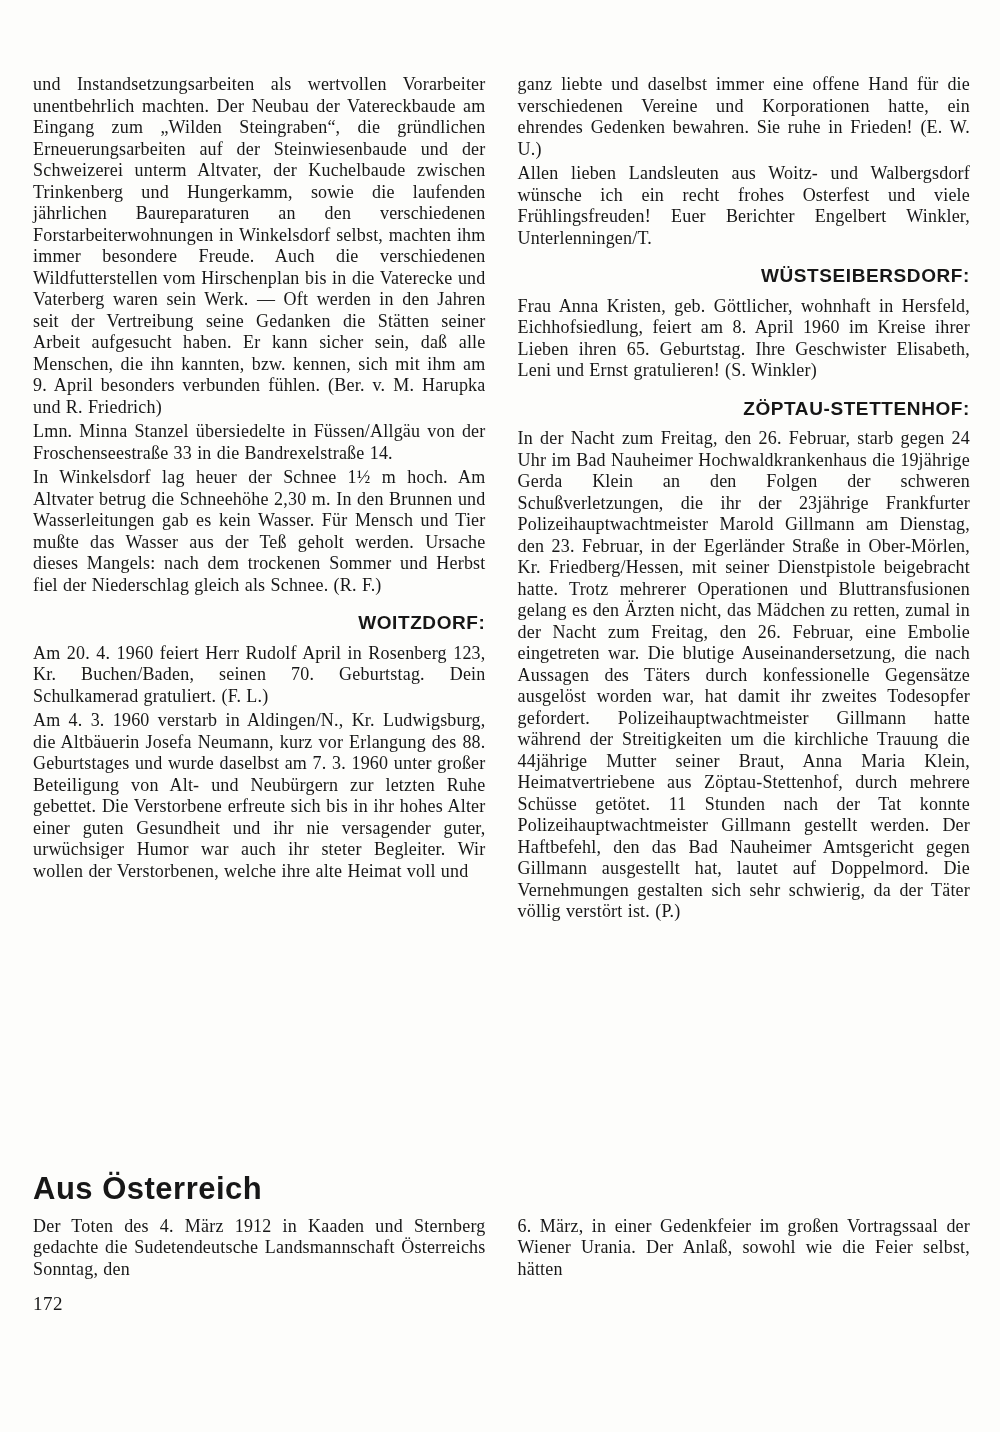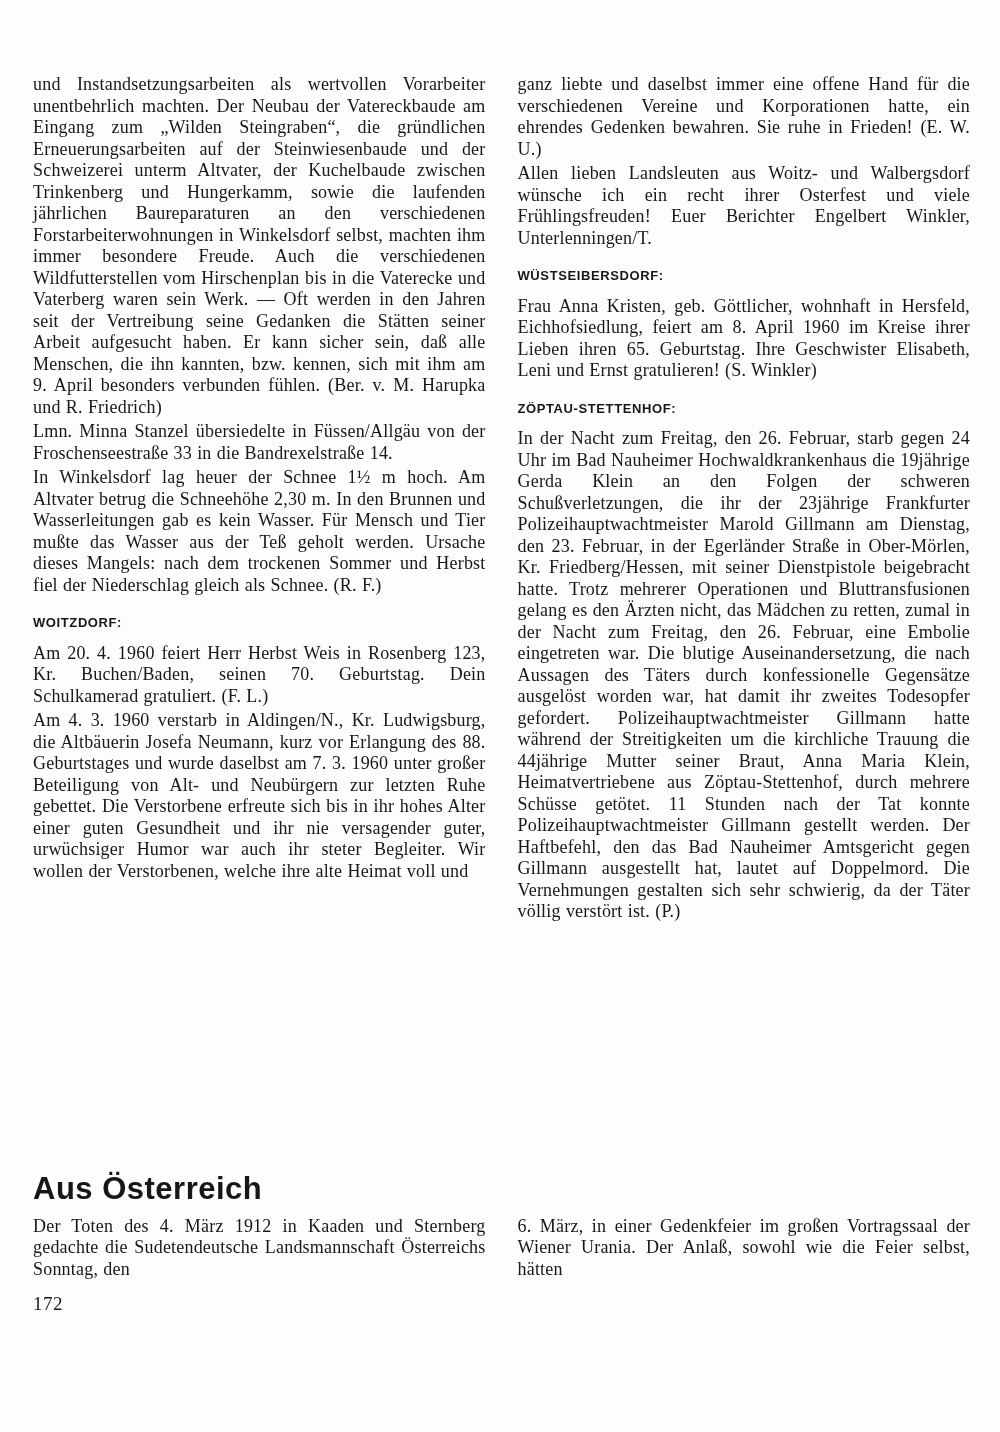--- a/index.html
+++ b/index.html
@@ -36,25 +36,25 @@
   .para {
     margin: 0 0 3px 0;
     letter-spacing: 0.2px;
     word-spacing: 0.5px;
   }
   .bold {
     font-weight: normal;
   }
   .sec-header {
     font-family: "Liberation Sans", sans-serif;
-    font-size: 13px;
+    font-size: 19px;
     font-weight: bold;
     letter-spacing: 0.6px;
     margin: 16px 0 9px 0;
-    text-align: left;
+    text-align: right;
   }
   .col > .sec-header:first-child,
   .col > .para:first-child {
     margin-top: 0;
   }
   .austria-heading {
     font-family: "Liberation Sans", sans-serif;
     font-size: 31px;
     font-weight: bold;
     letter-spacing: 0.5px;
@@ -70,26 +70,26 @@
 <body>
 
 <div class="page">
 
   <div class="columns main-columns">
     <div class="col">
         <p class="para"><span>und Instandsetzungsarbeiten als wertvollen Vorarbeiter unentbehrlich machten. Der Neubau der Vatereckbaude am Eingang zum „Wilden Steingraben“, die gründlichen Erneuerungsarbeiten auf der Steinwiesenbaude und der Schweizerei unterm Altvater, der Kuchelbaude zwischen Trinkenberg und Hungerkamm, sowie die laufenden jährlichen Baureparaturen an den verschiedenen Forstarbeiterwohnungen in Winkelsdorf selbst, machten ihm immer besondere Freude. Auch die verschiedenen Wildfutterstellen vom Hirschenplan bis in die Vaterecke und Vaterberg waren sein Werk. — Oft werden in den Jahren seit der Vertreibung seine Gedanken die Stätten seiner Arbeit aufgesucht haben. Er kann sicher sein, daß alle Menschen, die ihn kannten, bzw. kennen, sich mit ihm am 9. April besonders verbunden fühlen. (Ber. v. M. Harupka und R. Friedrich)</span></p>
         <p class="para"><span>Lmn. </span><span class="bold">Minna Stanzel</span><span> übersiedelte in Füssen/Allgäu von der Froschenseestraße 33 in die Bandrexelstraße 14.</span></p>
         <p class="para"><span class="bold">In Winkelsdorf</span><span> lag heuer der Schnee 1½ m hoch. Am Altvater betrug die Schneehöhe 2,30 m. In den Brunnen und Wasserleitungen gab es kein Wasser. Für Mensch und Tier mußte das Wasser aus der Teß geholt werden. Ursache dieses Mangels: nach dem trockenen Sommer und Herbst fiel der Niederschlag gleich als Schnee. (R. F.)</span></p>
         <h3 class="sec-header"><span>WOITZDORF:</span></h3>
-        <p class="para"><span>Am 20. 4. 1960 feiert Herr </span><span class="bold">Herbst Weis</span><span> in Rosenberg 123, Kr. Buchen/Baden, seinen 70. Geburtstag. Dein Schulkamerad gratuliert. (F. L.)</span></p>
+        <p class="para"><span>Am 20. 4. 1960 feiert Herr </span><span class="bold">Rudolf April</span><span> in Rosenberg 123, Kr. Buchen/Baden, seinen 70. Geburtstag. Dein Schulkamerad gratuliert. (F. L.)</span></p>
         <p class="para"><span>Am 4. 3. 1960 verstarb in Aldingen/N., Kr. Ludwigsburg, die Altbäuerin </span><span class="bold">Josefa Neumann</span><span>, kurz vor Erlangung des 88. Geburtstages und wurde daselbst am 7. 3. 1960 unter großer Beteiligung von Alt- und Neubürgern zur letzten Ruhe gebettet. Die Verstorbene erfreute sich bis in ihr hohes Alter einer guten Gesundheit und ihr nie versagender guter, urwüchsiger Humor war auch ihr steter Begleiter. Wir wollen der Verstorbenen, welche ihre alte Heimat voll und</span></p>
       </div>
     <div class="col">
         <p class="para"><span>ganz liebte und daselbst immer eine offene Hand für die verschiedenen Vereine und Korporationen hatte, ein ehrendes Gedenken bewahren. Sie ruhe in Frieden! (E. W. U.)</span></p>
-        <p class="para"><span>Allen lieben Landsleuten aus Woitz- und Walbergsdorf wünsche ich ein recht ihrer Osterfest und viele Frühlingsfreuden! Euer Berichter </span><span class="bold">Engelbert Winkler,</span><span> Unterlenningen/T.</span></p>
+        <p class="para"><span>Allen lieben Landsleuten aus Woitz- und Walbergsdorf wünsche ich ein recht frohes Osterfest und viele Frühlingsfreuden! Euer Berichter </span><span class="bold">Engelbert Winkler,</span><span> Unterlenningen/T.</span></p>
         <h3 class="sec-header"><span>WÜSTSEIBERSDORF:</span></h3>
         <p class="para"><span>Frau </span><span class="bold">Anna Kristen,</span><span> geb. Göttlicher, wohnhaft in Hersfeld, Eichhofsiedlung, feiert am 8. April 1960 im Kreise ihrer Lieben ihren 65. Geburtstag. Ihre Geschwister Elisabeth, Leni und Ernst gratulieren! (S. Winkler)</span></p>
         <h3 class="sec-header"><span>ZÖPTAU-STETTENHOF:</span></h3>
         <p class="para"><span>In der Nacht zum Freitag, den 26. Februar, starb gegen 24 Uhr im Bad Nauheimer Hochwaldkrankenhaus die 19jährige </span><span class="bold">Gerda Klein</span><span> an den Folgen der schweren Schußverletzungen, die ihr der 23jährige Frankfurter Polizeihauptwachtmeister Marold Gillmann am Dienstag, den 23. Februar, in der Egerländer Straße in Ober-Mörlen, Kr. Friedberg/Hessen, mit seiner Dienstpistole beigebracht hatte. Trotz mehrerer Operationen und Bluttransfusionen gelang es den Ärzten nicht, das Mädchen zu retten, zumal in der Nacht zum Freitag, den 26. Februar, eine Embolie eingetreten war. Die blutige Auseinandersetzung, die nach Aussagen des Täters durch konfessionelle Gegensätze ausgelöst worden war, hat damit ihr zweites Todesopfer gefordert. Polizeihauptwachtmeister Gillmann hatte während der Streitigkeiten um die kirchliche Trauung die 44jährige Mutter seiner Braut, Anna Maria Klein, Heimatvertriebene aus Zöptau-Stettenhof, durch mehrere Schüsse getötet. 11 Stunden nach der Tat konnte Polizeihauptwachtmeister Gillmann gestellt werden. Der Haftbefehl, den das Bad Nauheimer Amtsgericht gegen Gillmann ausgestellt hat, lautet auf Doppelmord. Die Vernehmungen gestalten sich sehr schwierig, da der Täter völlig verstört ist. (P.)</span></p>
       </div>
   </div>
 
   <h2 class="austria-heading">Aus Österreich</h2>
 
   <div class="columns austria-columns">

